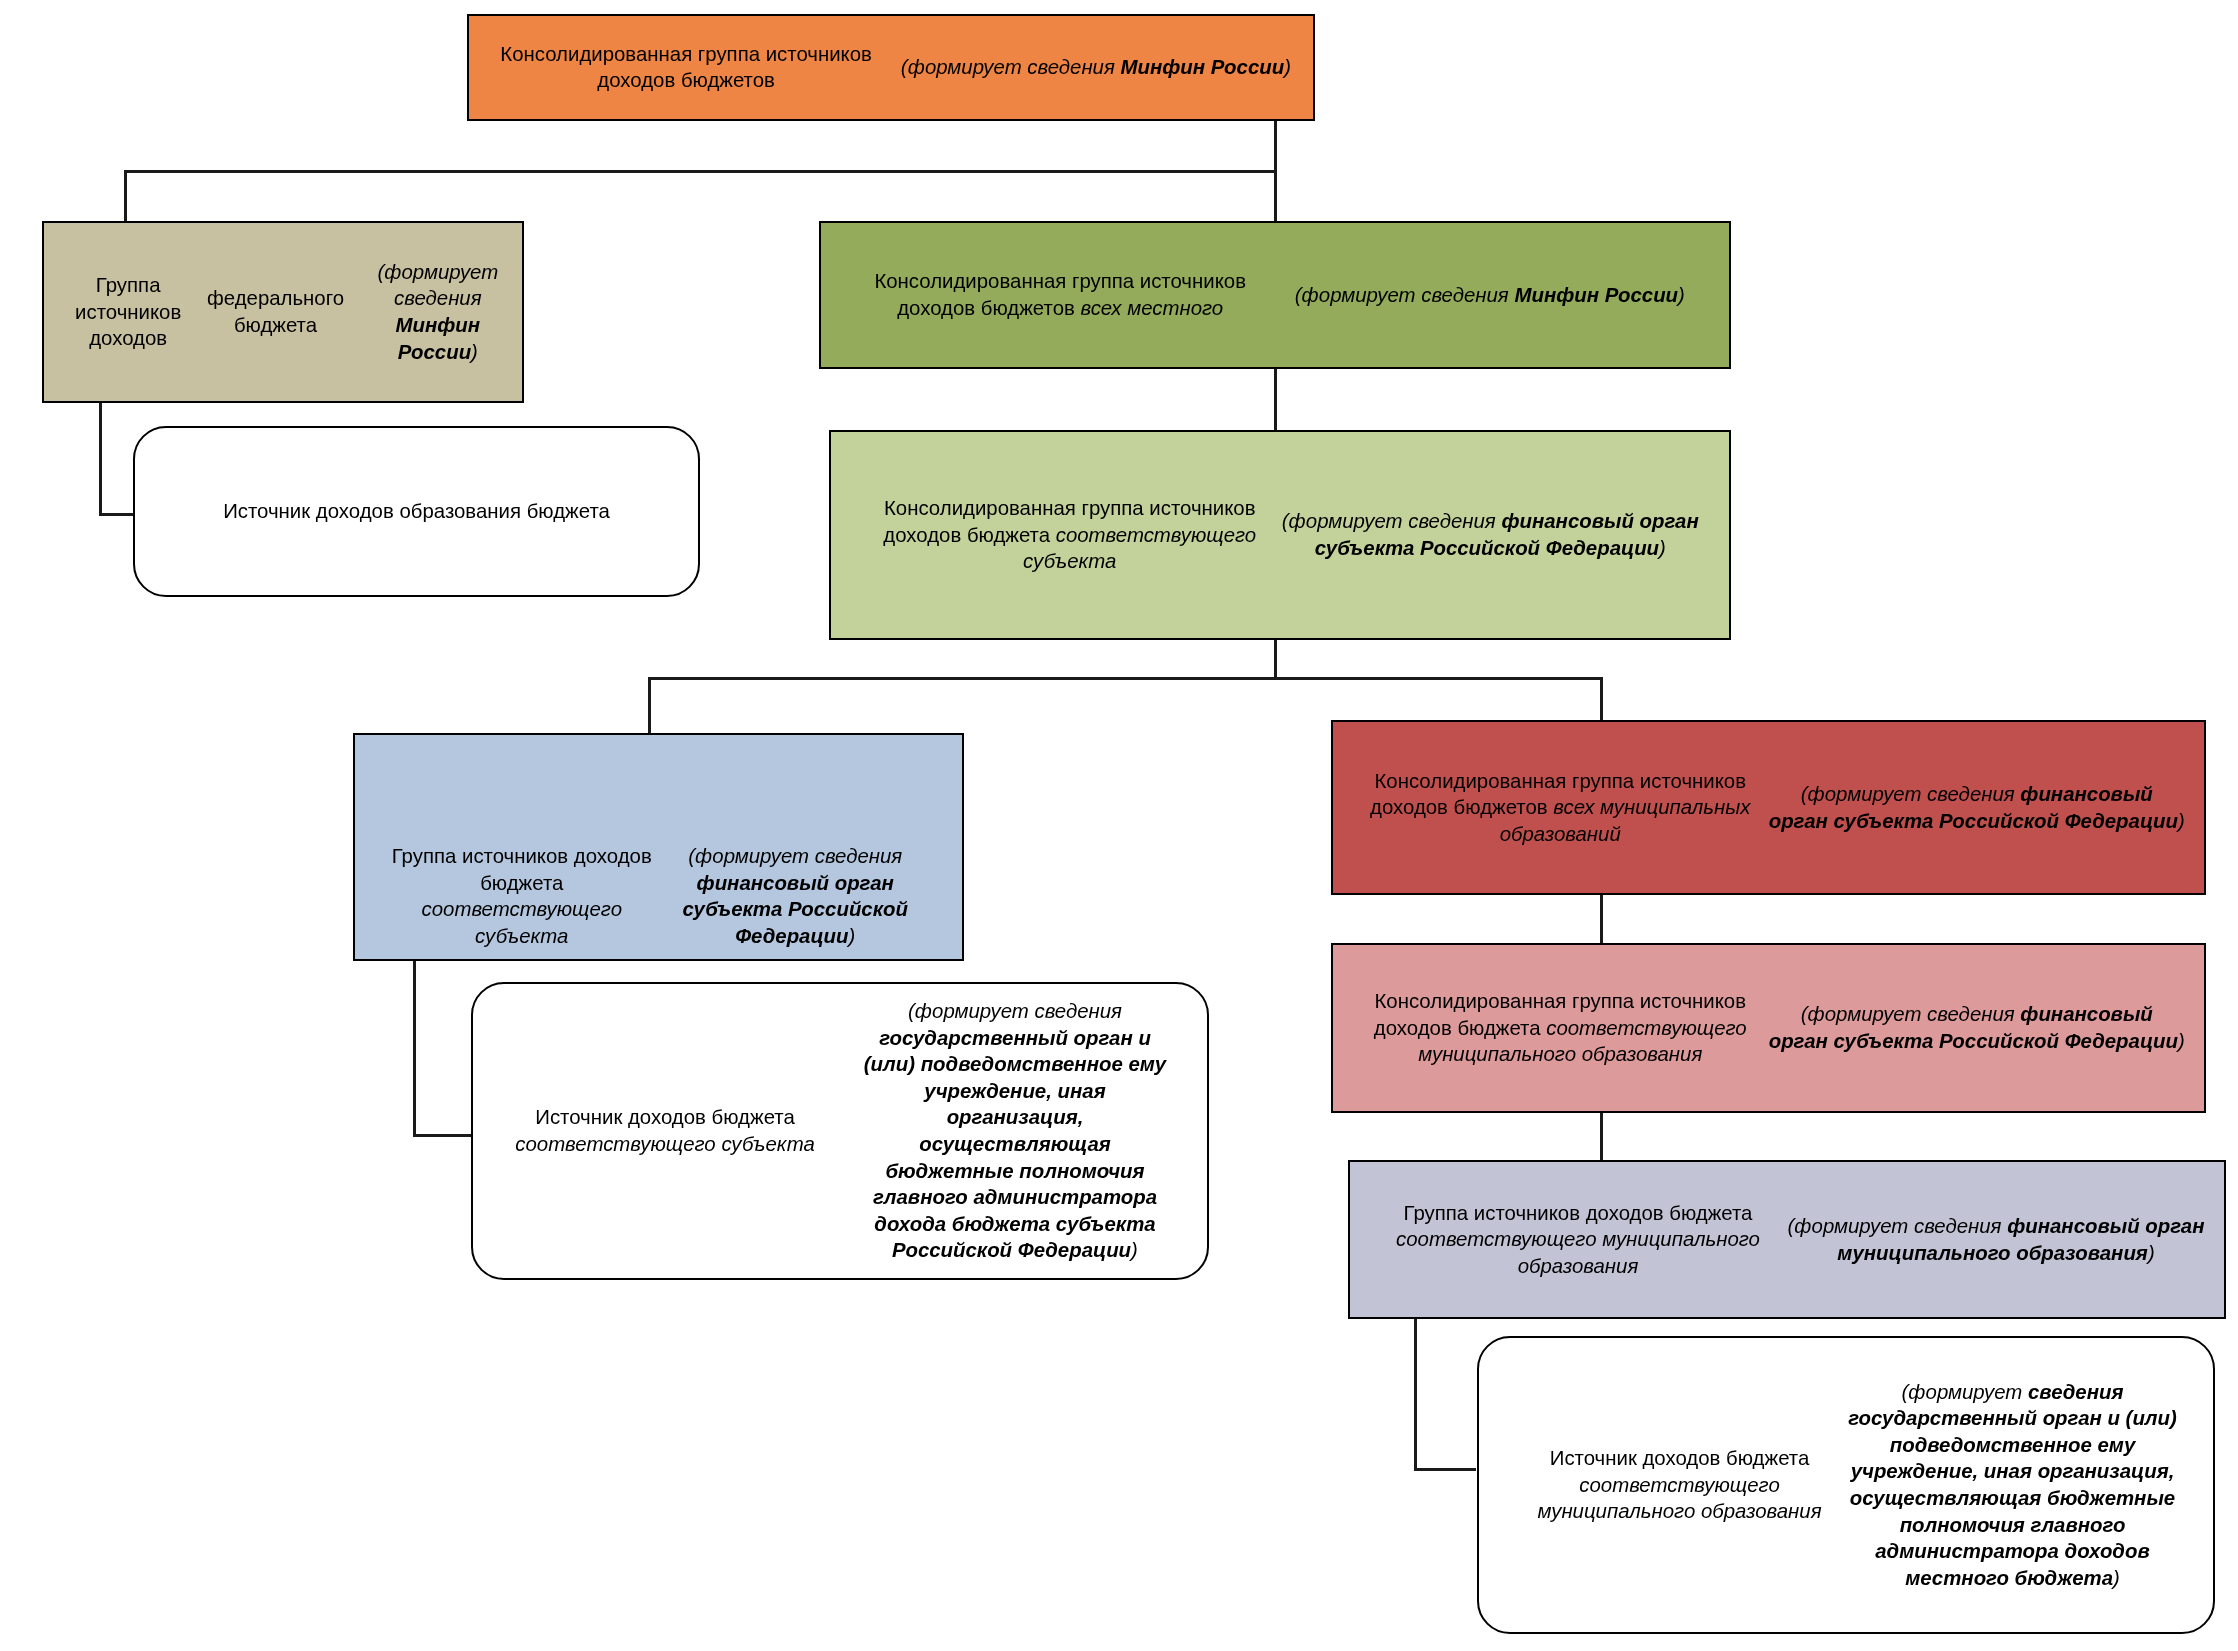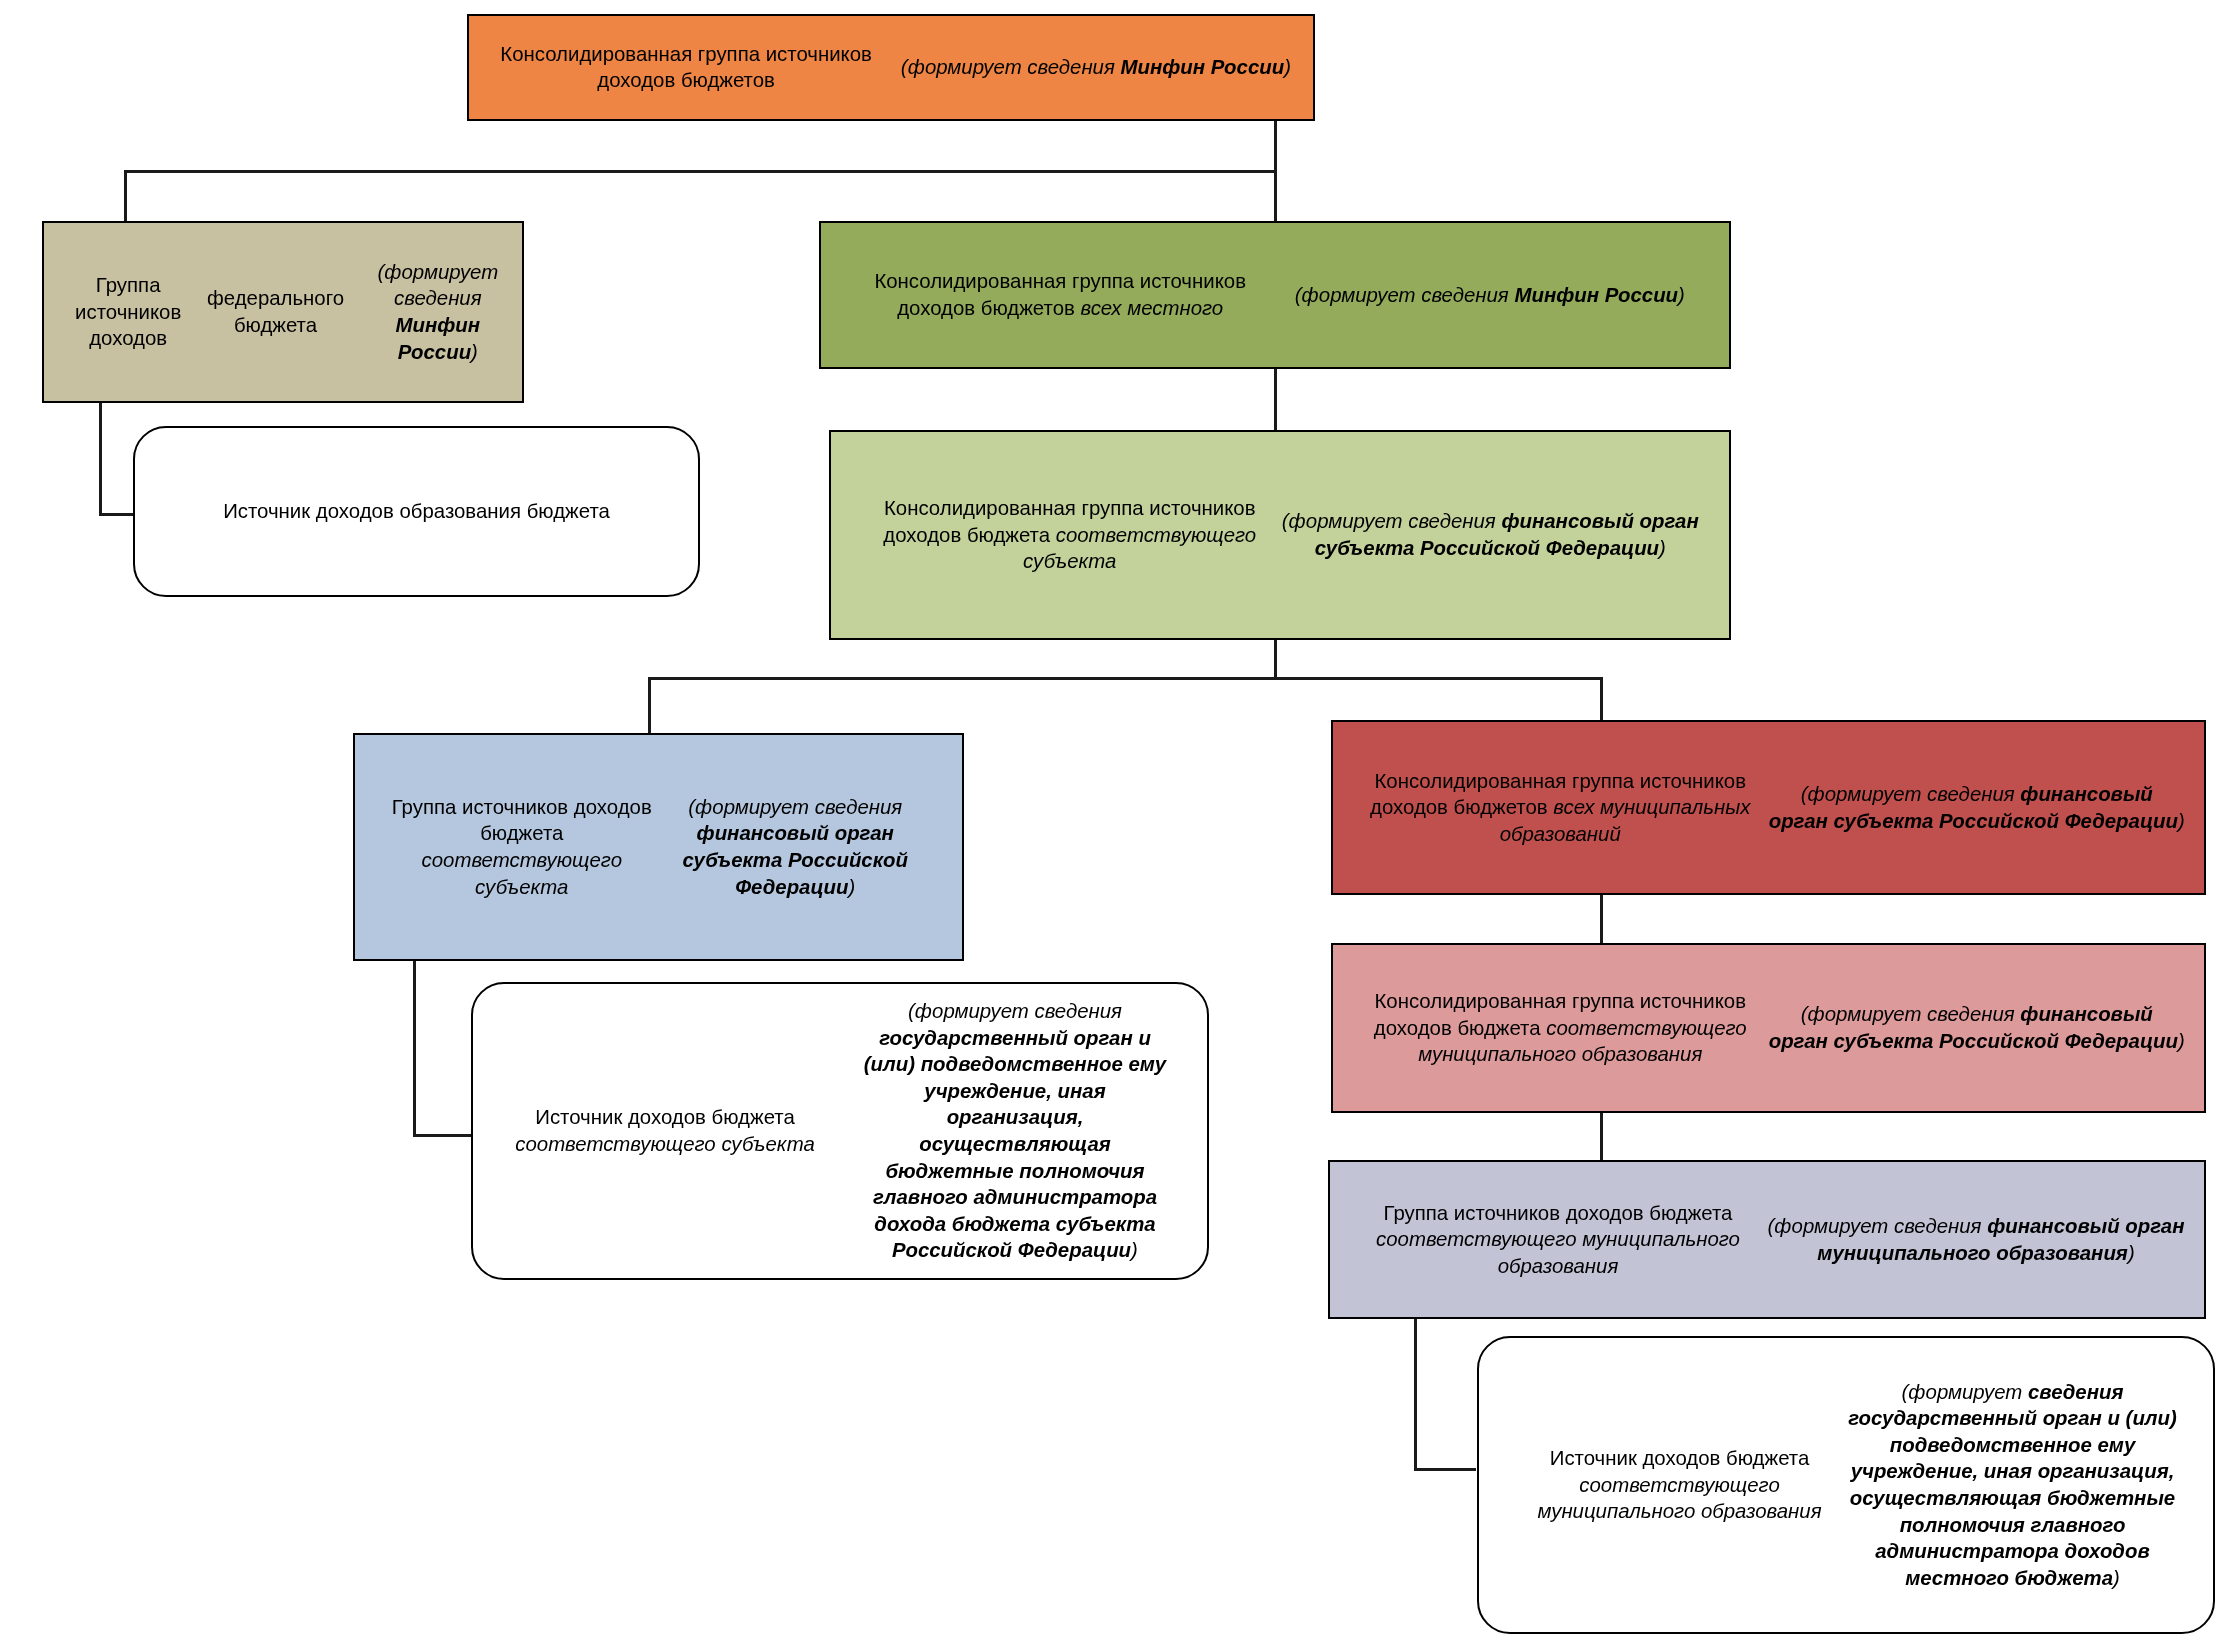--- a/index.html
+++ b/index.html
@@ -44,24 +44,24 @@
     border-radius:33px;
     background:#ffffff;
     border:2px solid #000000;
   }
 
   
   .c-orange{background:#ee8544;}
   .c-khaki {background:#c7c0a1;gap:15px;}
   .c-green {background:#94ab5c;}
   .c-lgreen{background:#c3d29b;}
-  .c-blue  {background:#b4c7de;}
+  .c-blue  {background:#b4c7de;align-items:flex-end;}
   .c-red   {background:#c0504d;}
   .c-pink  {background:#dd9a9a;}
-  .c-purple{background:#c3c3d6;}
+  .c-purple{background:#c3c3d6;margin-left:20px;}
 </style>
 </head>
 <body>
 
 <div id="canvas">
 
   <div class="conn v" style="left:1274px;top:121px;height:52px;"></div>
   <div class="conn h" style="left:124px;top:170px;width:1153px;"></div>
   <div class="conn v" style="left:124px;top:170px;height:53px;"></div>
   <div class="conn v" style="left:1274px;top:170px;height:53px;"></div>

